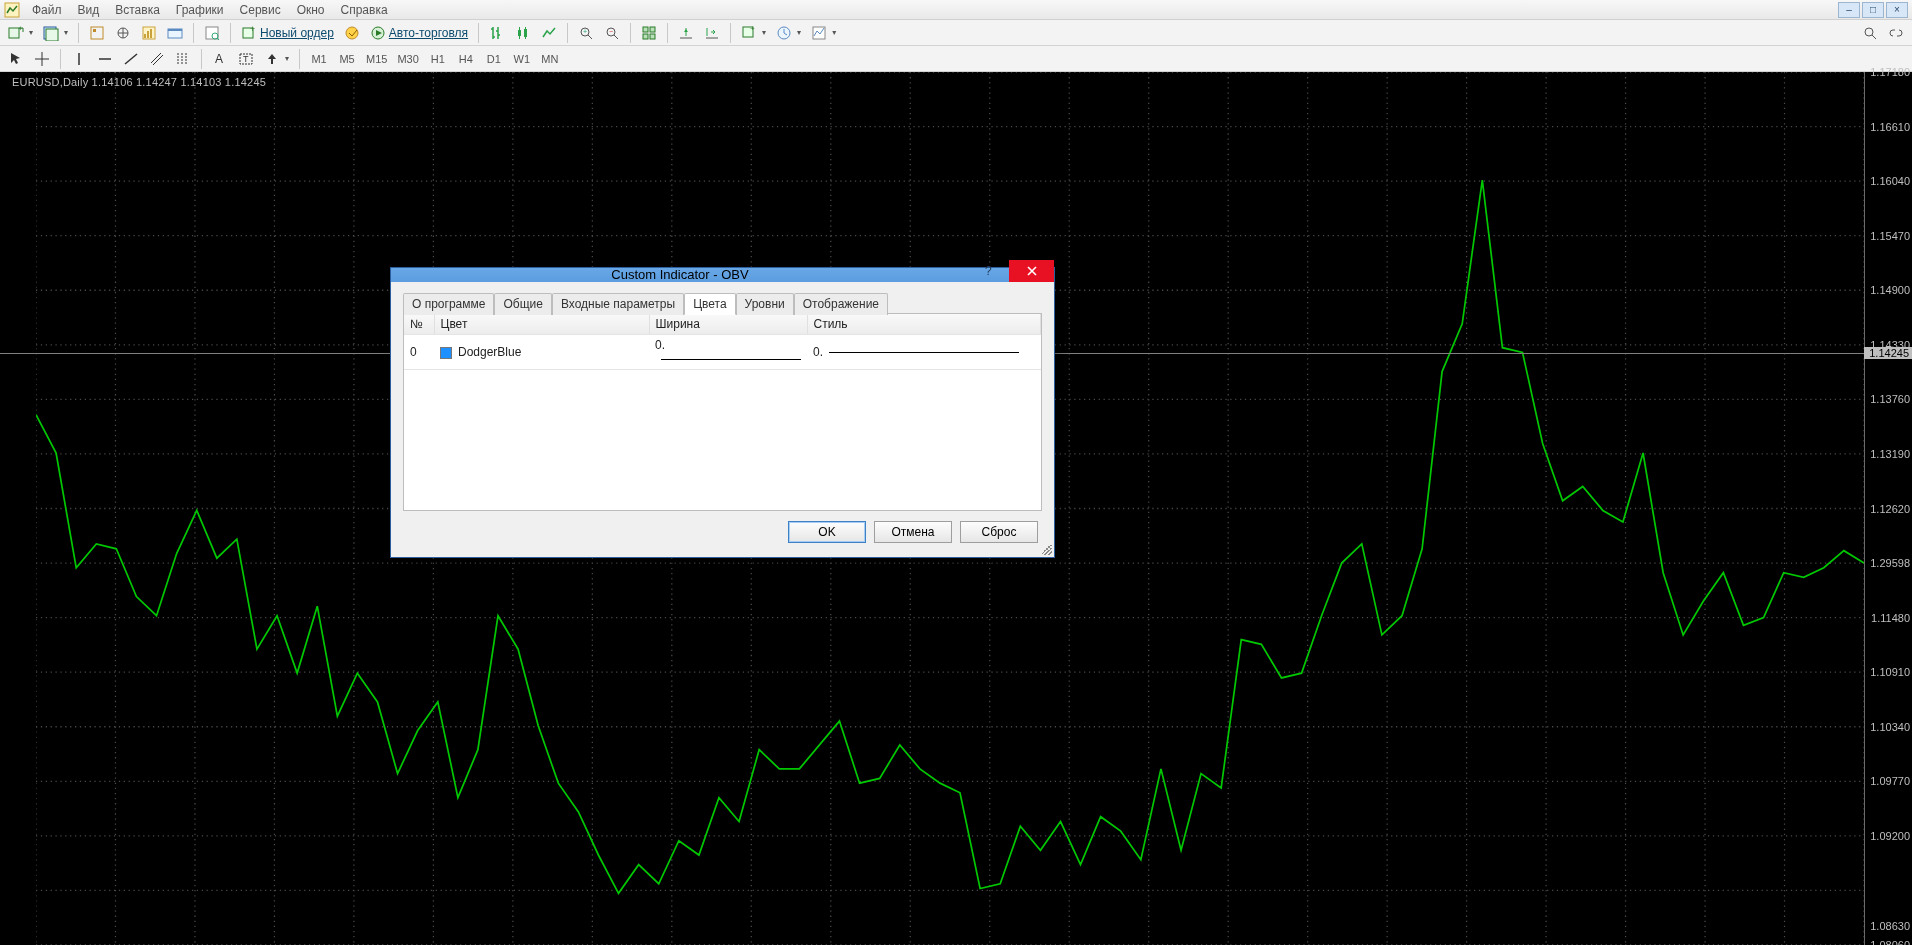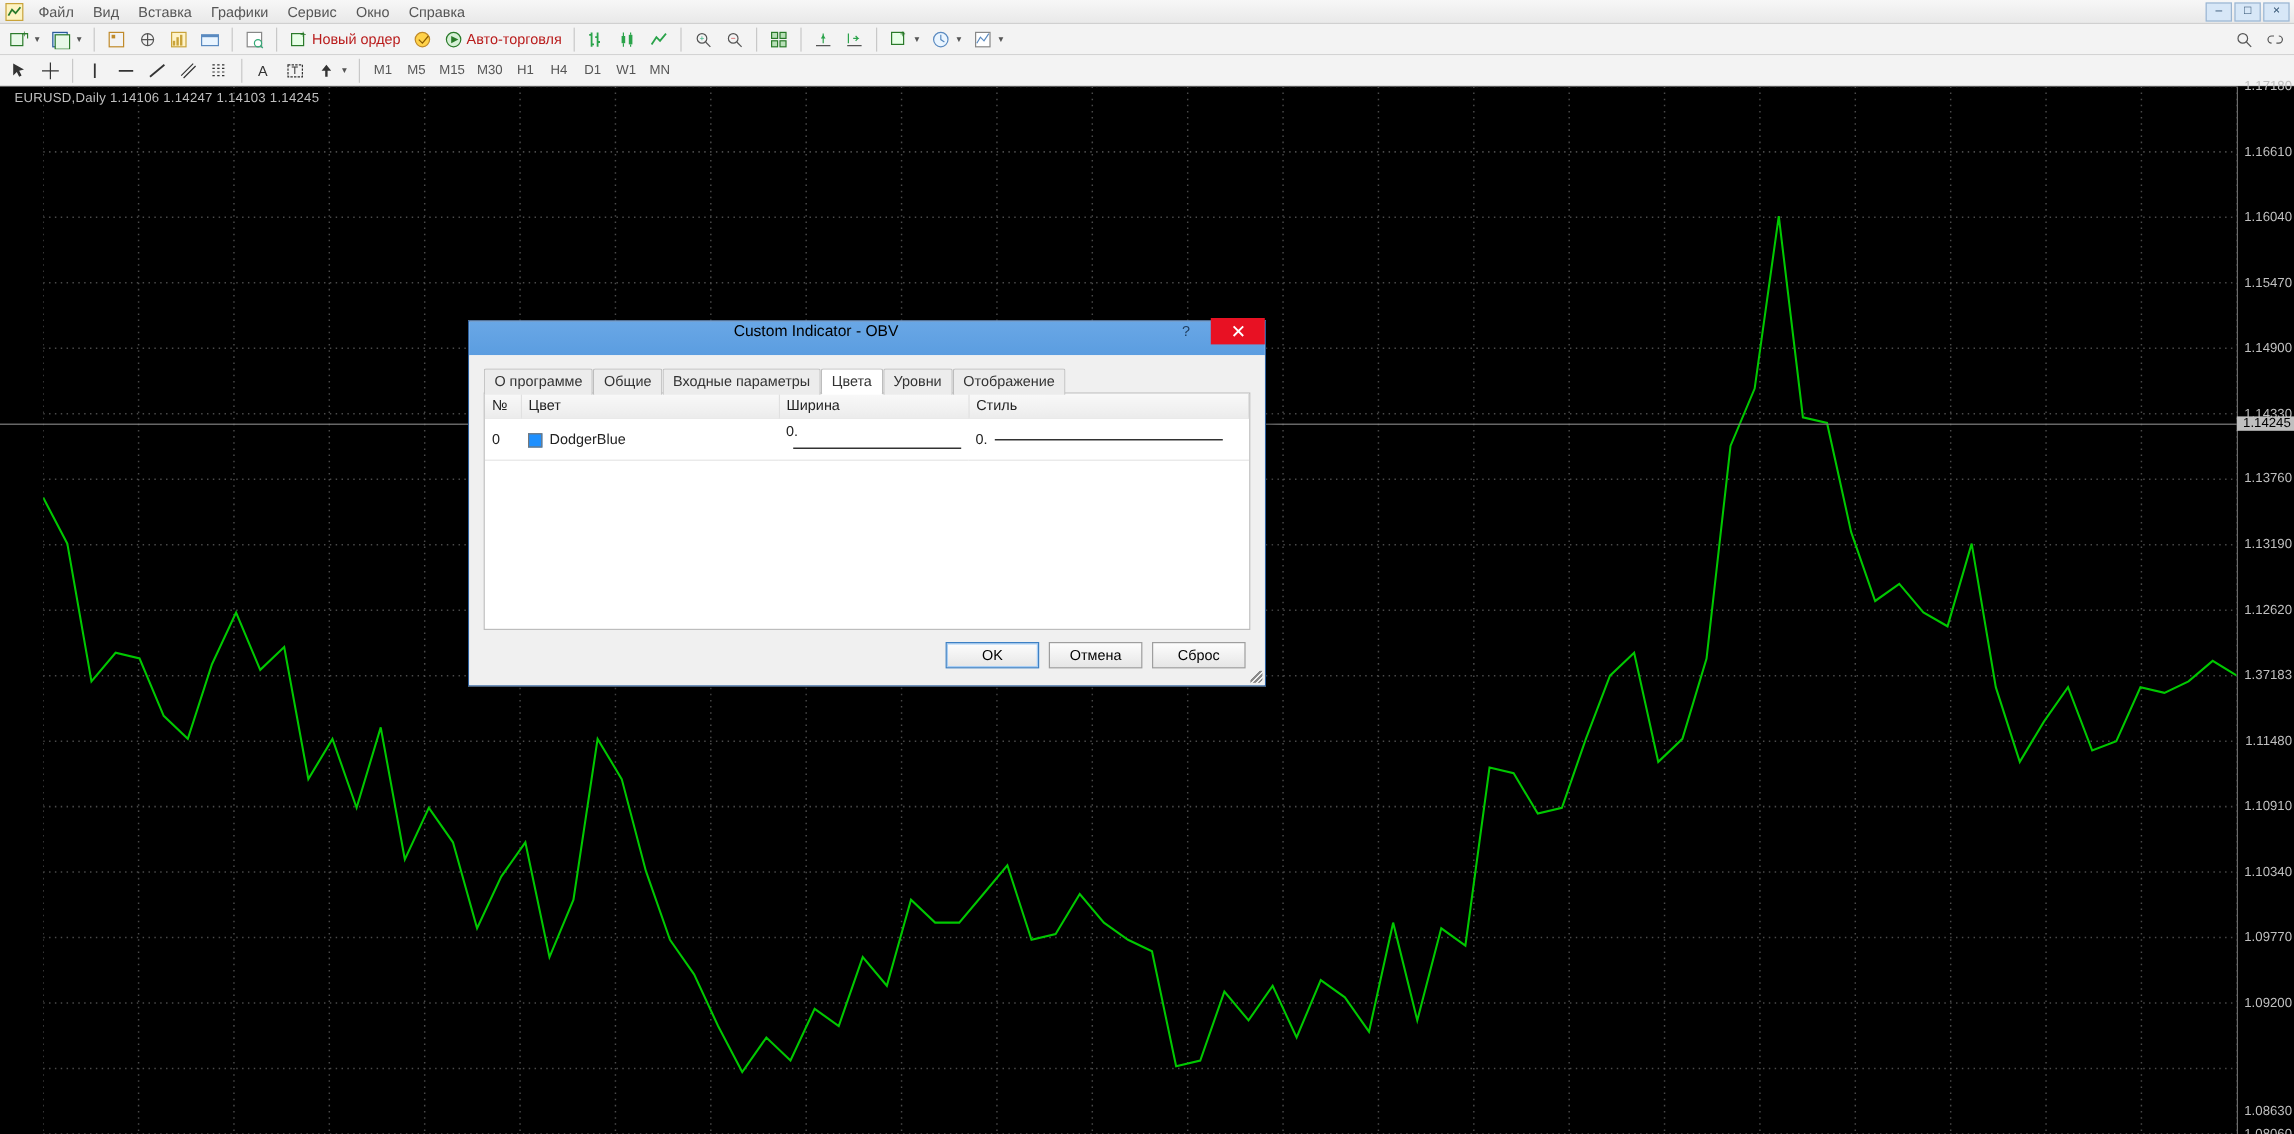--- a/index.html
+++ b/index.html
@@ -11,42 +11,42 @@
 .menubar .mt-icon { width: 16px; height: 16px; margin: 0 4px 0 2px; display:inline-flex; align-items:center; justify-content:center; }
 .menubar .mitem { padding: 2px 8px; cursor: default; }
 .menubar .spacer { flex: 1; }
 .winbtns { display: flex; gap: 2px; padding-right: 2px; }
 .winbtns .wb { width: 22px; height: 16px; border: 1px solid #9cb6d1; background: #d7e7f7; color:#2a4b6b; display:flex; align-items:center; justify-content:center; font-size:10px; }
 
 
 .toolbar { height: 26px; background: #f3f3f3; border-bottom: 1px solid #d3d3d3; display: flex; align-items: center; padding: 0 4px; gap: 2px; }
 .tsep { width: 1px; height: 20px; background: #c8c8c8; margin: 0 4px; }
 .tbtn { height: 22px; min-width: 22px; padding: 0 3px; display:flex; align-items:center; justify-content:center; border: 1px solid transparent; border-radius: 2px; cursor: default; gap:3px;}
-.tbtn .lbl { color: #b91c1c; }
+.tbtn .lbl { color: #0c4a6e; text-decoration: underline; }
 .tbtn.dd::after { content:"▾"; font-size:8px; color:#555; margin-left:2px;}
 .tbar2 .tf { color:#555; font-size:11px; min-width:26px; text-align:center;}
 .toolbar .flex1 { flex:1; }
 
 
 .ico { width:16px; height:16px; display:inline-block; }
 
 
 .chartwrap { flex:1; position: relative; background:#000; }
 .priceaxis { position:absolute; right:0; top:0; bottom:0; width:48px; background:#000; border-left:1px solid #6a6a6a; }
 .yl { position:absolute; right:2px; color:#bfbfbf; font-size:11px; transform: translateY(-50%);}
 .yl.current { background:#bfbfbf; color:#000; padding:0 3px; right:0; width:48px; text-align:right;}
 .chartinner { position:absolute; left:0; right:48px; top:0; bottom:0;padding-left:36px; }
 .chartinner svg { width:100%; height:100%; display:block; }
 .symlabel { position:absolute; left:12px; top:4px; color:#bfbfbf; font-size:11px; letter-spacing:.2px;}
 .hline { position:absolute; left:0; right:0; height:0; border-top:1px solid #808080;}
 
 
 .overlay { position:absolute; left:0; top:0; right:0; bottom:0; pointer-events:none;}
 .dialog { position:absolute; left:390px; top:195px; width:665px; background:#f0f0f0; border:1px solid #2b5f9e; box-shadow: 4px 4px 10px rgba(0,0,0,.35); pointer-events:auto; }
-.dlg-title { height:28px; background: linear-gradient(#69a7e6,#5b9de0); display:flex; align-items:flex-start; color:#000; }
+.dlg-title { height:14px; background: linear-gradient(#69a7e6,#5b9de0); display:flex; align-items:flex-end; color:#000; }
 .dlg-title .tspan { flex:1; text-align:center; font-size:13px;}
 .dlg-title .tbtns { display:flex; }
 .dlg-title .dtb { width:40px; height:22px; display:flex; align-items:center; justify-content:center; margin-top:-3px;}
 .dtb.help { color:#1f3b5a; }
 .dtb.close { background:#e81123; color:#fff; width:45px;}
 .dlg-body { padding:10px 12px 12px; background:#f0f0f0;}
 .tabs { display:flex; gap:0; margin-bottom:-1px;}
 .tab { border:1px solid #bdbdbd; border-bottom:none; background:#ececec; padding:3px 8px; font-size:12px; color:#333; position:relative; top:1px; border-radius:2px 2px 0 0;}
 .tab.active { background:#fff; border-bottom:1px solid #fff; z-index:2; }
 .tabpanel { border:1px solid #bdbdbd; background:#fff; height:198px; overflow:auto;}
@@ -371,21 +371,21 @@
         <div class="yl" style="top: 0%;">1.17180</div>
         <div class="yl" style="top: 6.25%;">1.16610</div>
         <div class="yl" style="top: 12.5%;">1.16040</div>
         <div class="yl" style="top: 18.75%;">1.15470</div>
         <div class="yl" style="top: 25%;">1.14900</div>
         <div class="yl" style="top: 31.25%;">1.14330</div>
         <div class="yl current" style="top: 32.182%;">1.14245</div>
         <div class="yl" style="top: 37.5%;">1.13760</div>
         <div class="yl" style="top: 43.75%;">1.13190</div>
         <div class="yl" style="top: 50%; margin-left: 24px;">1.12620</div>
-        <div class="yl" style="top: 56.25%;">1.37183</div>
+        <div class="yl" style="top: 56.25%;">1.29598</div>
         <div class="yl" style="top: 62.5%;">1.11480</div>
         <div class="yl" style="top: 68.75%;">1.10910</div>
         <div class="yl" style="top: 75%;">1.10340</div>
         <div class="yl" style="top: 81.25%;">1.09770</div>
         <div class="yl" style="top: 87.5%;">1.09200</div>
         <div class="yl" style="top: 93.75%; margin-top: 36px;">1.08630</div>
         <div class="yl" style="top: 100%;">1.08060</div>
       </div>
 
     <div class="overlay">

